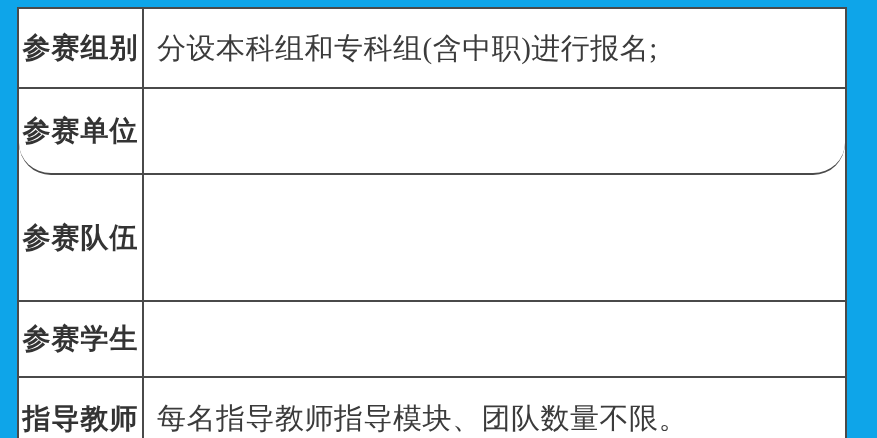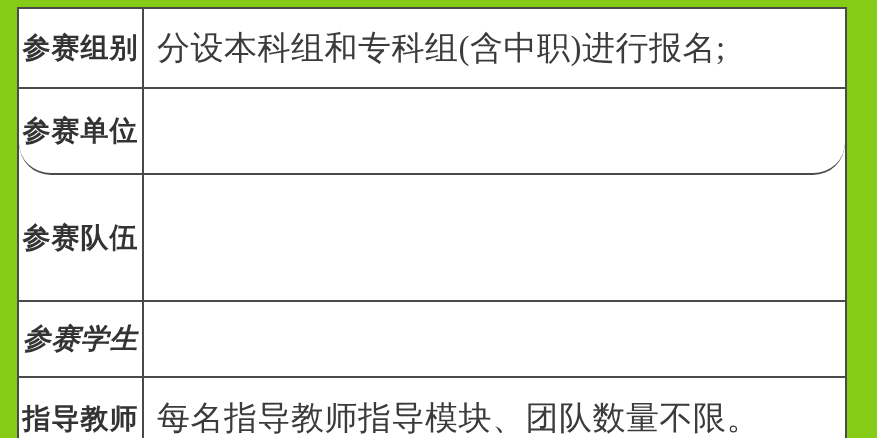--- a/index.html
+++ b/index.html
@@ -10,21 +10,21 @@
   body {
     width: 877px;
     height: 438px;
     position: relative;
     font-family: "Liberation Serif", "DejaVu Serif", serif;
     overflow: hidden;
   }
   .scan-page {
     position: absolute;
     inset: 0;
-    background: #84cc16;
+    background: #0ea5e9;
   }
   .rules-table {
     position: absolute;
     left: 17px;
     top: 7px;
     width: 830px;
     box-sizing: border-box;
     border: 2px solid #4a4a4a;
     background: #ffffff;
   }
@@ -33,21 +33,21 @@
     align-items: stretch;
     border-bottom: 2px solid #4a4a4a;
     box-sizing: border-box;
   }
   .row:last-child {
     border-bottom: none;
   }
   .row:nth-child(1) { min-height: 80px; }
   .row:nth-child(2) { min-height: 86px; border-radius: 32px; }
   .row:nth-child(3) { min-height: 88px; flex-direction: column; }
-  .row:nth-child(4) { min-height: 76px; font-style: italic; }
+  .row:nth-child(4) { min-height: 76px; }
   .row:nth-child(5) { min-height: 81px; }
   .label-cell {
     width: 125px;
     flex: 0 0 125px;
     box-sizing: border-box;
     border-right: 2px solid #4a4a4a;
     display: flex;
     align-items: center;
     justify-content: center;
     font-size: 28px;
@@ -55,21 +55,21 @@
     color: #333333;
     letter-spacing: 1px;
     text-align: center;
   }
   .content-cell {
     flex: 1;
     display: flex;
     align-items: center;
     box-sizing: border-box;
     padding: 8px 28px 8px 13px;
-    font-size: 33px;
+    font-size: 29px;
     line-height: 1.52;
     color: #3b3b3b;
     letter-spacing: 0.5px;
   }
 </style>
 </head>
 <body>
 
 <div class="scan-page">
   <div class="rules-table">

